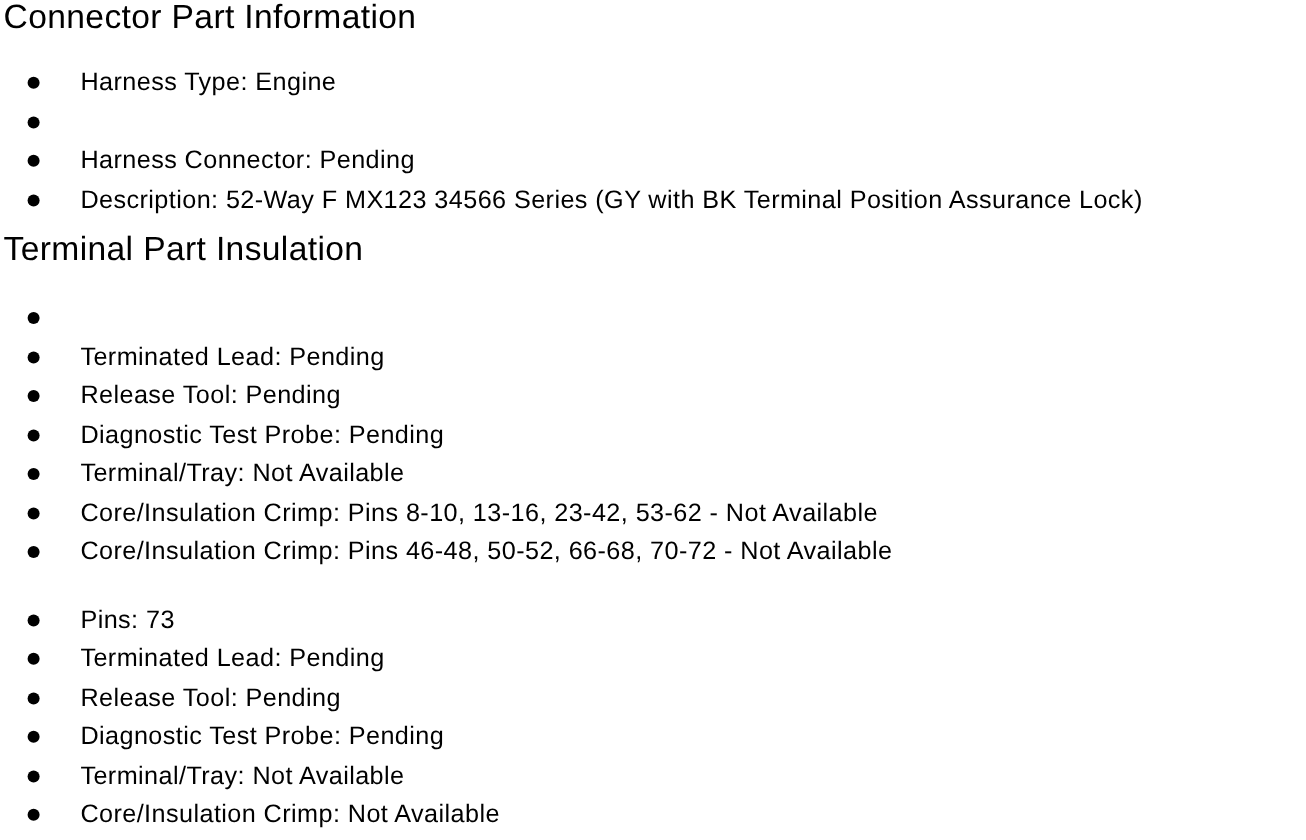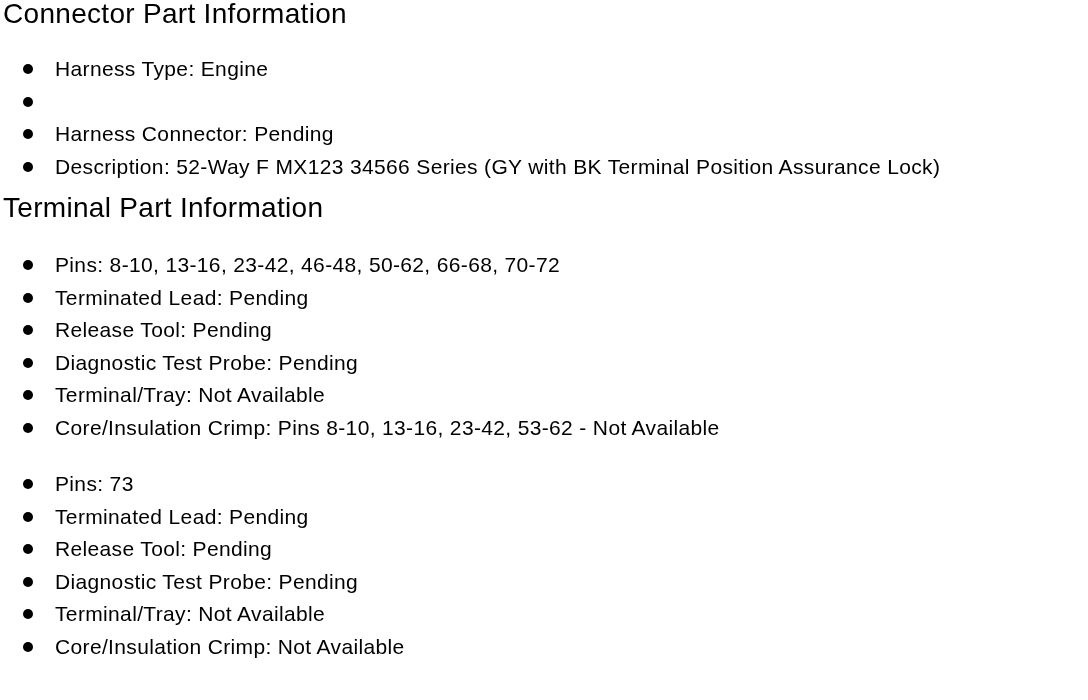--- a/index.html
+++ b/index.html
@@ -31,20 +31,21 @@
     margin: 0;
     padding: 0;
   }
   .list.group-a { margin-top: 27px; }
   .list.group-b { margin-top: 29px; }
   .list.group-c { margin-top: 24px; }
   .row {
     display: flex;
     align-items: center;
     height: 32.5px;
+    gap: 12px;
   }
   .bullet {
     flex: none;
     width: 10px;
     height: 10px;
     border-radius: 50%;
     background: #000000;
     margin-left: 23px;
   }
   .txt {
@@ -72,46 +73,49 @@
     <div class="row">
       <span class="bullet"></span>
       <span class="txt">Harness Connector: Pending</span>
     </div>
     <div class="row">
       <span class="bullet"></span>
       <span class="txt">Description: 52-Way F MX123 34566 Series (GY with BK Terminal Position Assurance Lock)</span>
     </div>
   </div>
 
-  <div class="heading second">Terminal Part Information</div>
+  <div class="heading second">Terminal Part Insulation</div>
 
   <div class="list group-b">
     <div class="row">
       <span class="bullet"></span>
-      <span class="txt">Pins: 8-10, 13-16, 23-42, 46-48, 50-62, 66-68, 70-72</span>
     </div>
     <div class="row">
       <span class="bullet"></span>
       <span class="txt">Terminated Lead: Pending</span>
     </div>
     <div class="row">
       <span class="bullet"></span>
       <span class="txt">Release Tool: Pending</span>
     </div>
     <div class="row">
       <span class="bullet"></span>
       <span class="txt">Diagnostic Test Probe: Pending</span>
     </div>
     <div class="row">
       <span class="bullet"></span>
       <span class="txt">Terminal/Tray: Not Available</span>
     </div>
     <div class="row">
       <span class="bullet"></span>
       <span class="txt">Core/Insulation Crimp: Pins 8-10, 13-16, 23-42, 53-62 - Not Available</span>
+    </div>
+    <div class="row">
+      <span class="bullet"></span>
+      <span class="txt">Core/Insulation Crimp: Pins 46-48, 50-52, 66-68, 70-72 - Not Available</span>
     </div>
   </div>
 
   <div class="list group-c">
     <div class="row">
       <span class="bullet"></span>
       <span class="txt">Pins: 73</span>
     </div>
     <div class="row">
       <span class="bullet"></span>

